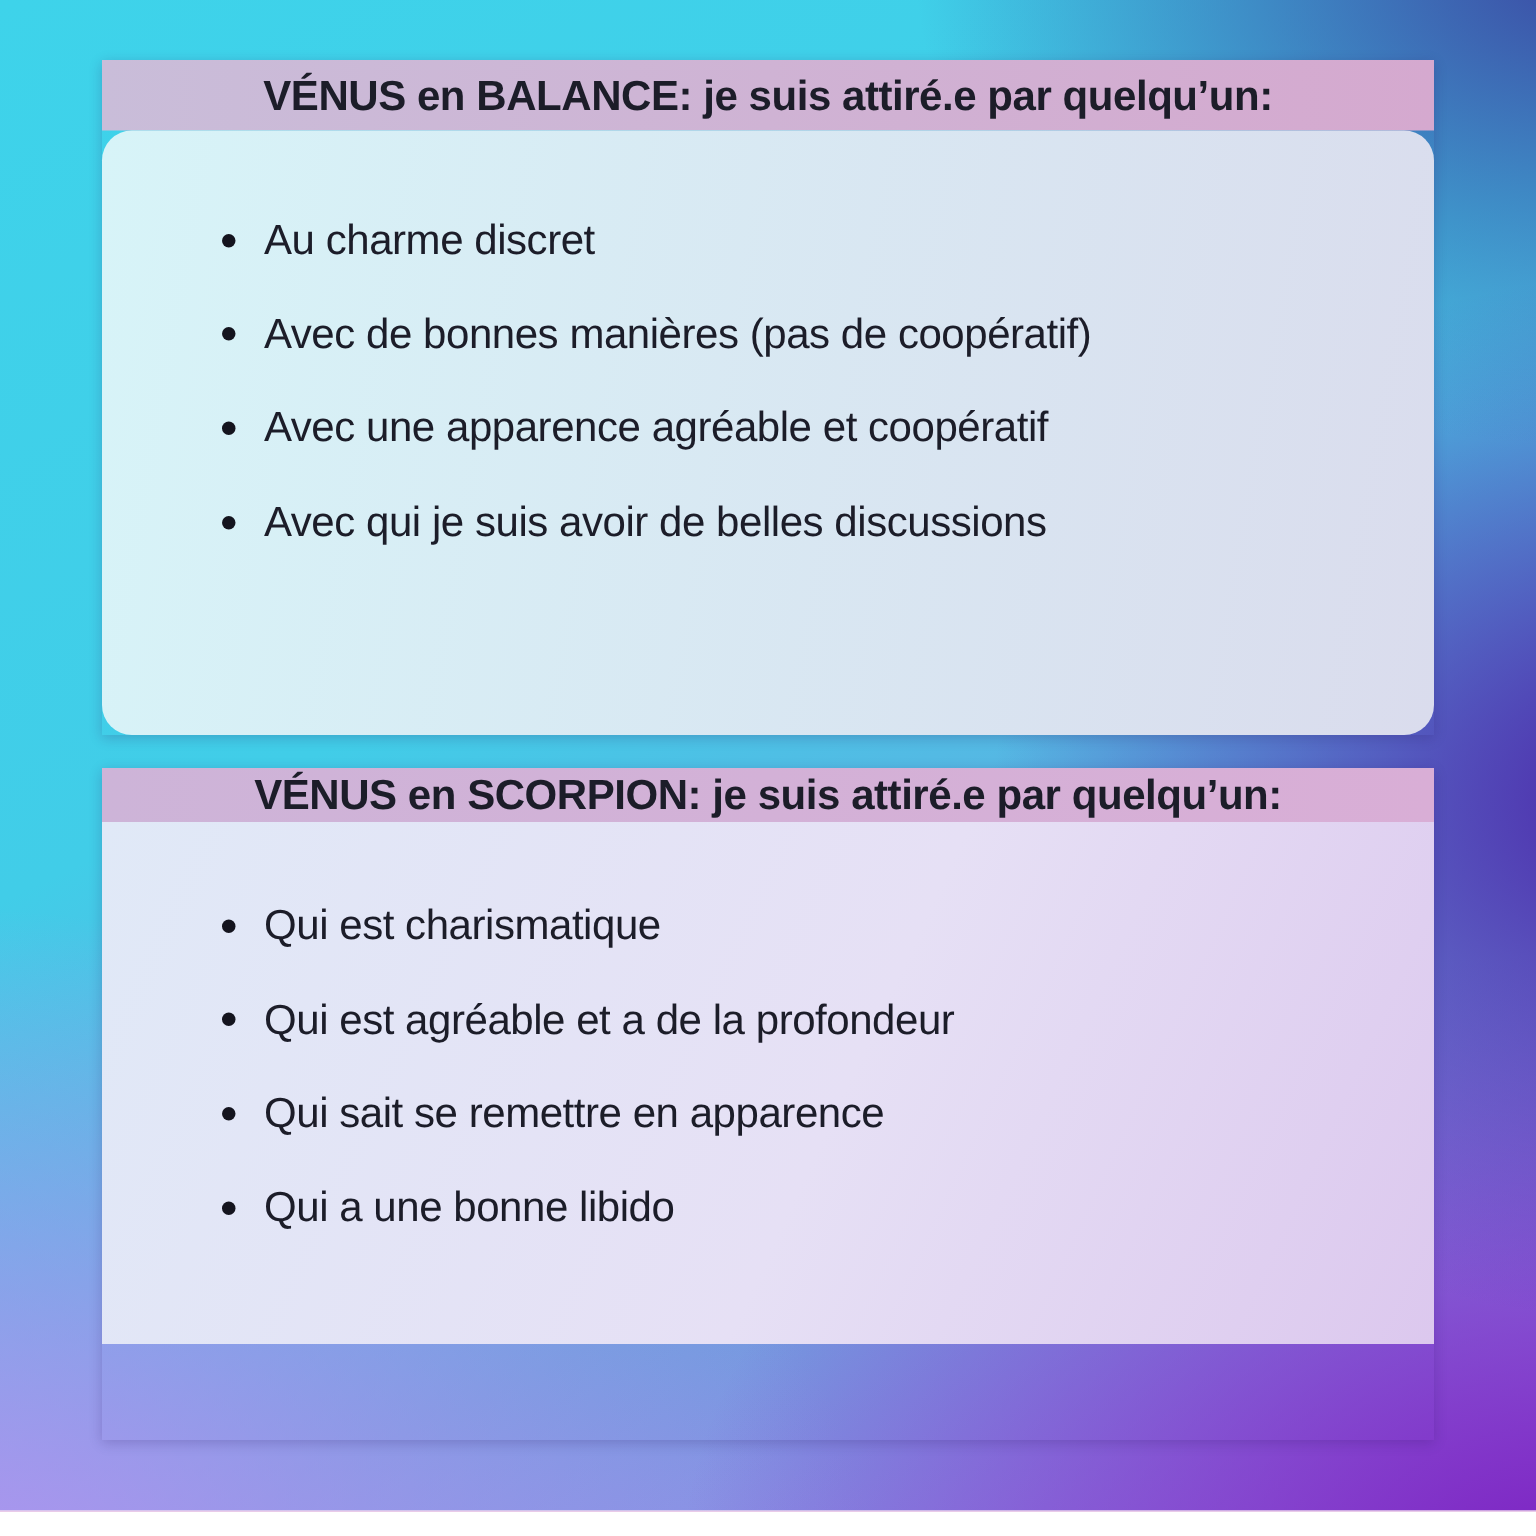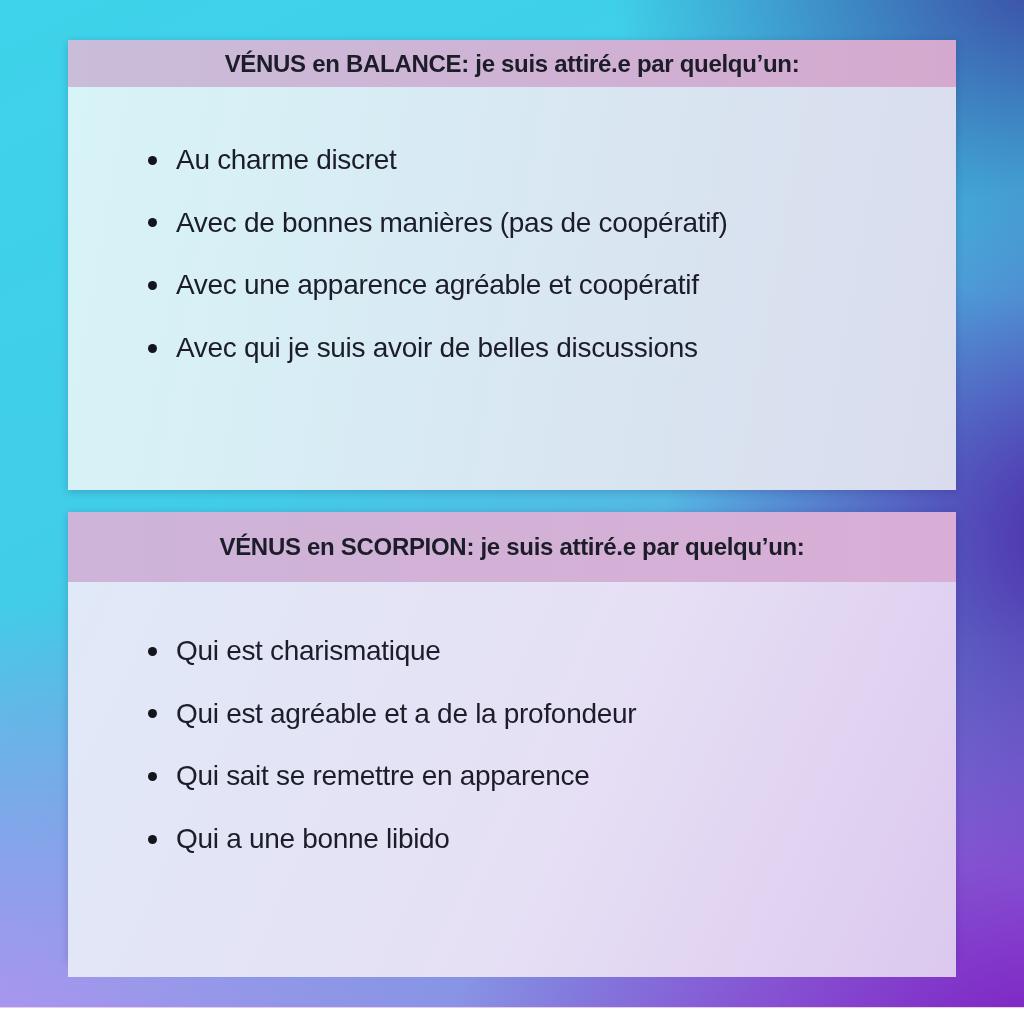--- a/index.html
+++ b/index.html
@@ -30,40 +30,41 @@
   }
   .card-balance  { top: 40px;  height: 450px; }
   .card-scorpion { top: 512px; height: 448px; }
 
   .card-header {
     display: flex;
     align-items: center;
     justify-content: center;
     text-align: right;
     font-weight: bold;
-    font-size: 24px;
+    font-size: 28px;
     letter-spacing: -0.3px;
     color: var(--text, #16161f);
   }
   .card-balance  .card-header {
     height: 47px;
     background: linear-gradient(to right, var(--card1_header_from, #c9bdd9), var(--card1_header_to, #d5a9cf));
   }
   .card-scorpion .card-header {
-    height: 70px;
+    height: 36px;
     background: linear-gradient(to right, var(--card2_header_from, #cdb4d8), var(--card2_header_to, #d9aed6));
   }
 
   .card-body { width: 100%; }
   .card-balance  .card-body {
     height: 403px;
     background: linear-gradient(100deg, var(--card1_body_from, #d7f4f8), var(--card1_body_to, #dadced));
+    border-radius: 20px;
   }
   .card-scorpion .card-body {
-    height: 395px;
+    height: 348px;
     background: linear-gradient(115deg, var(--card2_body_from, #e0e9f7) 0%, #e6e0f5 55%, var(--card2_body_to, #dcc8ee) 100%);
   }
 
   ul.traits {
     margin: 0;
     list-style: none;
     font-size: 28px;
     line-height: 1.2;
     letter-spacing: -0.3px;
     color: var(--text, #1c1d29);

